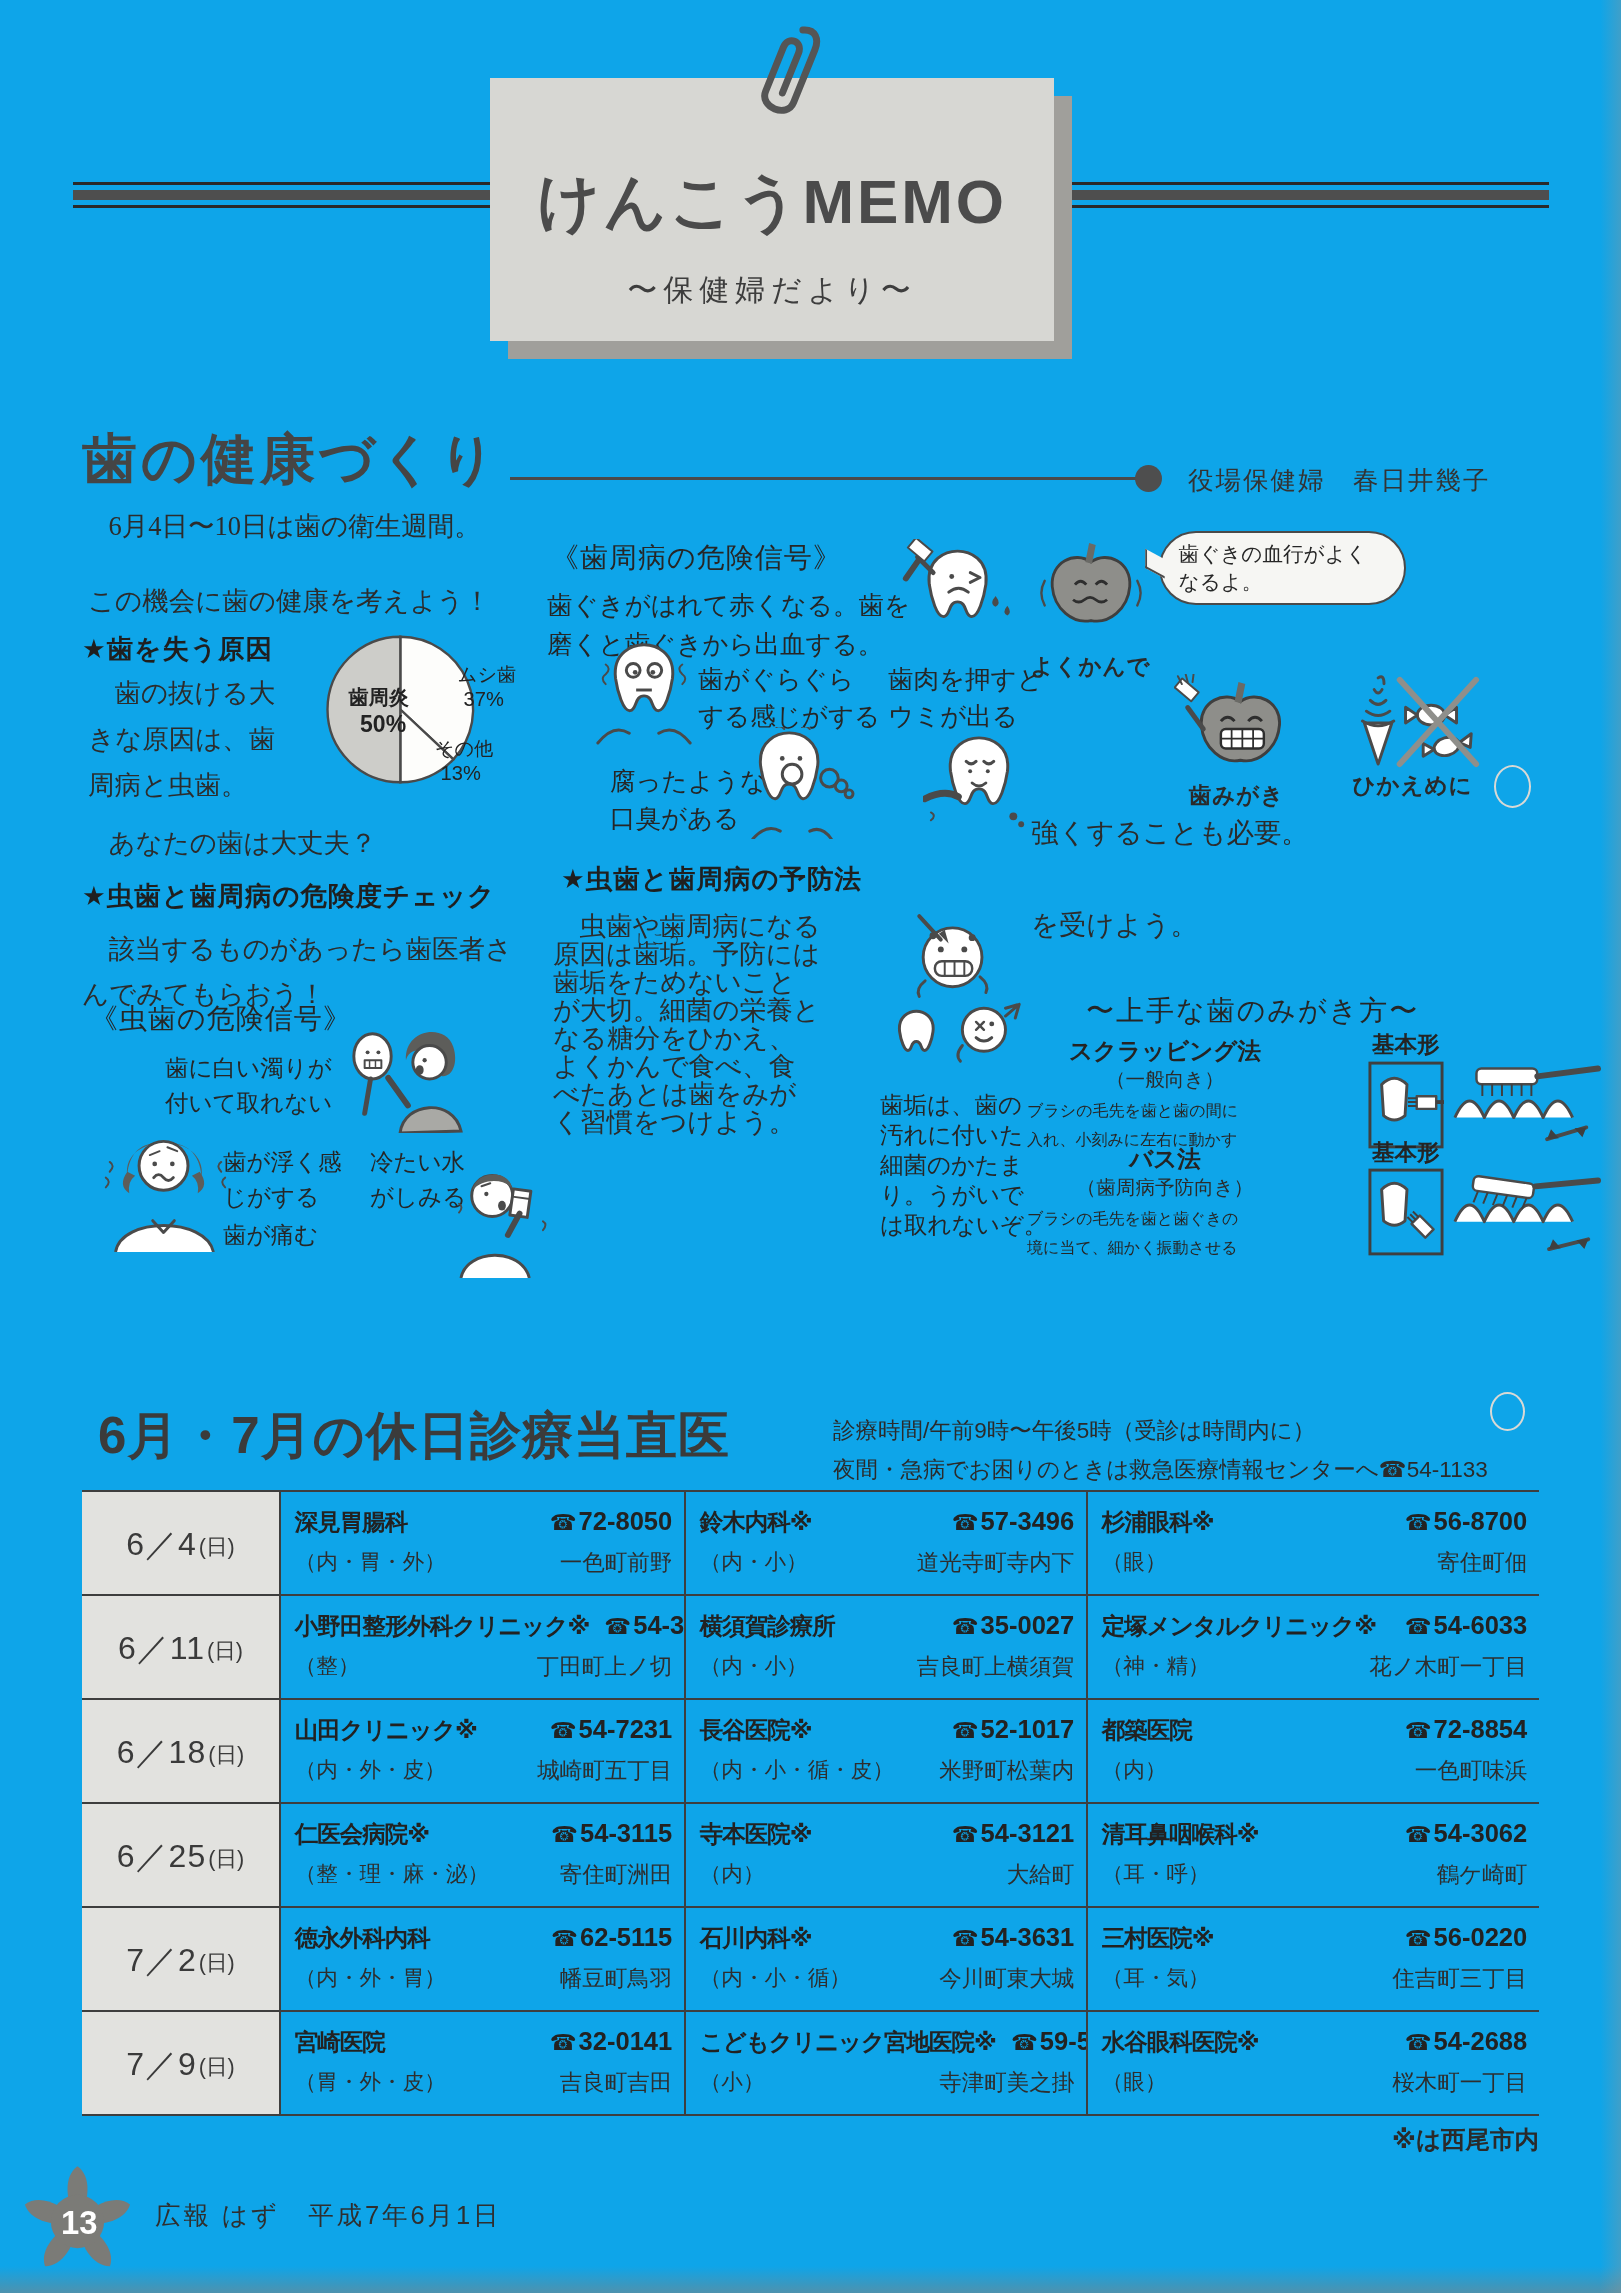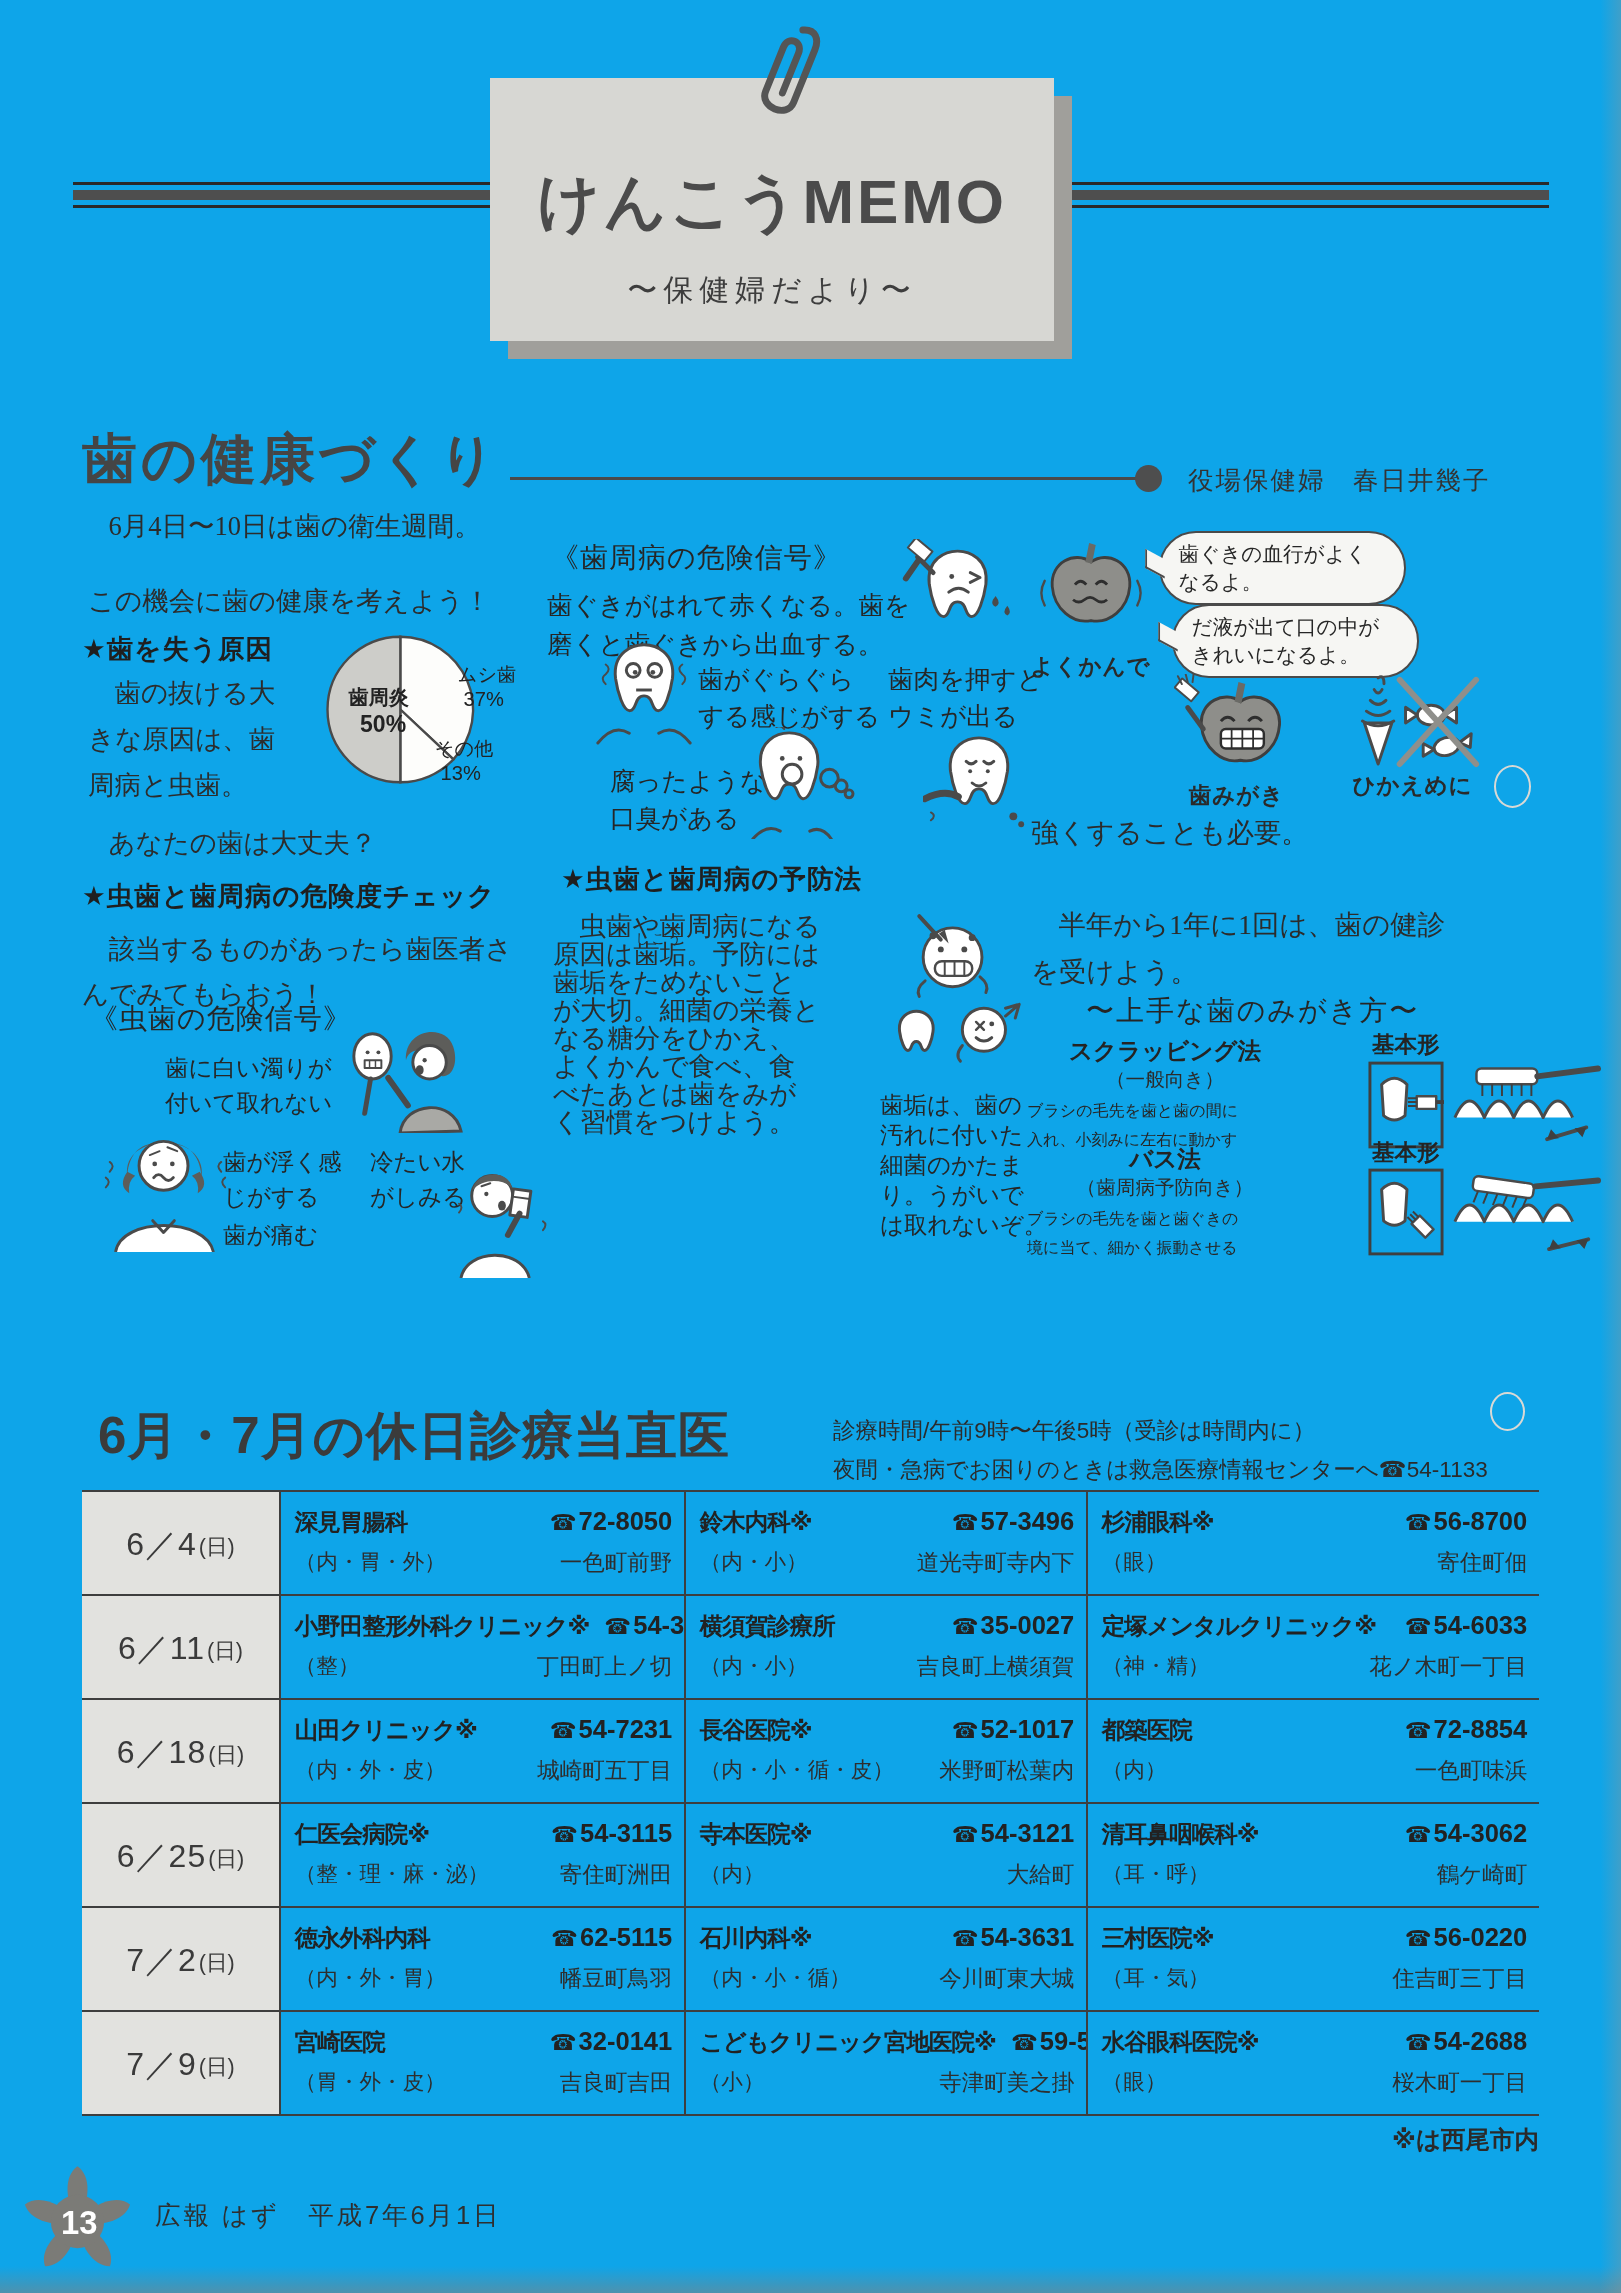--- a/index.html
+++ b/index.html
@@ -296,24 +296,20 @@
     <path d="M38 48 q6 -7 12 0 M60 48 q6 -7 12 0" stroke="#2e2e2e" stroke-width="3" fill="none"></path>
     <path d="M36 64 q6 5 12 0 q6 -5 12 0 q6 5 12 0" stroke="#2e2e2e" stroke-width="3" fill="none"></path>
     <path class="st" style="stroke-width:2.5;" d="M6 44 q-7 13 0 26 M104 44 q7 13 0 26"></path>
   </svg>
   <div class="abs lbl" style="left:1025px;top:651px;width:131px;">よくかんで</div>
 
   <div class="bubble" style="left:1159px;top:531px;width:208px;">
     <div class="btail"></div>
     <span>歯ぐきの血行がよくなるよ。</span>
   </div>
-  <div class="bubble" style="left:1172px;top:604px;width:208px;">
-    <div class="btail"></div>
-    <span>だ液が出て口の中がきれいになるよ。</span>
-  </div>
 
   <svg class="abs" style="left:1174px;top:674px;" width="125" height="106" viewBox="0 0 128 108">
     <path d="M68 28 C52 16 26 28 28 52 C30 76 50 92 68 88 C86 92 106 76 108 52 C110 28 84 16 68 28 Z" fill="#8e8e8a" stroke="#3f3f3f" stroke-width="3"></path>
     <path d="M66 8 l7 2 l-4 20 l-7 -2 Z" fill="#6a6a66"></path>
     <path d="M48 48 q7 -8 14 0 M76 48 q7 -8 14 0" stroke="#2e2e2e" stroke-width="3" fill="none"></path>
     <rect x="48" y="56" width="44" height="20" rx="5" fill="#fff" stroke="#2e2e2e" stroke-width="2.5"></rect>
     <path d="M59 56 v20 M70 56 v20 M81 56 v20 M48 66 h44" stroke="#2e2e2e" stroke-width="1.8" fill="none"></path>
     <path class="st" style="stroke-width:5;" d="M30 56 L14 34"></path>
     <rect x="2" y="10" width="22" height="12" transform="rotate(40 13 16)" class="stf" style="stroke-width:2;"></rect>
     <path class="st" style="stroke-width:2;" d="M4 2 l4 8 M12 0 l2 8 M20 0 l-1 8"></path>
@@ -328,21 +324,20 @@
     <ellipse class="stf" cx="114" cy="78" rx="13" ry="9" transform="rotate(-15 114 78)"></ellipse>
     <path class="stf" d="M101 81 l-11 -6 v13 Z M127 74 l12 -9 l-1 14 Z"></path>
     <path d="M66 10 L144 96 M144 10 L66 96" stroke="#8f8f8b" stroke-width="6" stroke-linecap="round"></path>
   </svg>
   <div class="abs lbl" style="left:1339px;top:770px;width:147px;">ひかえめに</div>
 
   <div class="abs ser27" style="left:1031px;top:810px;line-height:47px;font-size:27.4px;">
     <span class="line">強くすることも必要。</span>
   </div>
   <div class="abs ser27" style="left:1031px;top:902px;line-height:47px;font-size:27.4px;">
-    <span class="line">　半年から1年に1回は、歯の健診</span>
     <span class="line">を受けよう。</span>
   </div>
   <div class="abs sig" style="left:1086px;top:992px;letter-spacing:2px;">〜上手な歯のみがき方〜</div>
 
   <div class="abs m-name" style="left:1027px;top:1035px;">スクラッビング法</div>
   <div class="abs m-target" style="left:1027px;top:1066px;">（一般向き）</div>
   <div class="abs m-desc" style="left:1027px;top:1096px;">
     <span class="line">ブラシの毛先を歯と歯の間に</span>
     <span class="line">入れ、小刻みに左右に動かす</span>
   </div>

